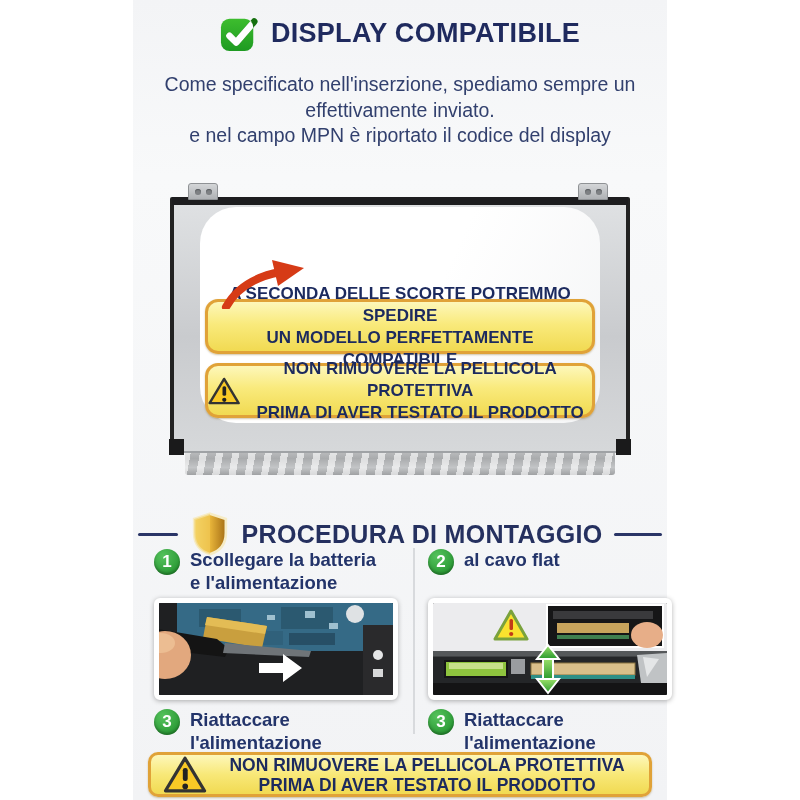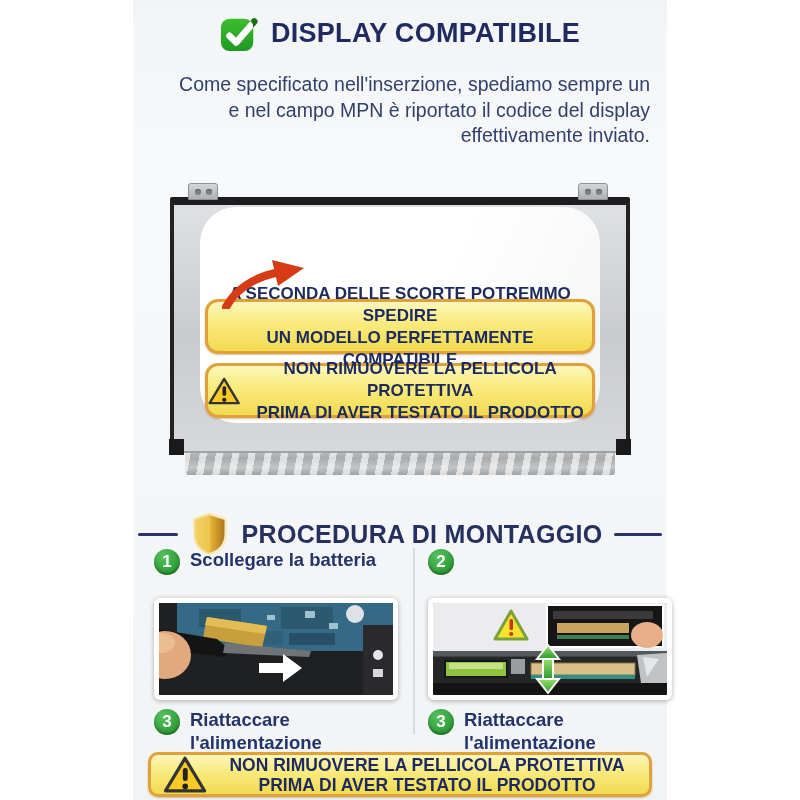--- a/index.html
+++ b/index.html
@@ -8,21 +8,21 @@
   .canvas { position:relative; width:800px; height:800px; background:#ffffff; }
   .column { position:absolute; left:133px; top:0; width:534px; height:800px;
             background:linear-gradient(180deg,#f3f4f6 0%,#f8f9fa 22%,#f2f3f5 100%); }
 
   
   .title-row { position:absolute; top:14px; left:0; width:534px; display:flex;
                justify-content:center; align-items:center; gap:13px; }
   .page-title { font-size:27px; font-weight:800; color:#1f2a5e; letter-spacing:.3px; }
   .intro { position:absolute; top:72px; left:17px; width:500px; text-align:center;
            font-size:19.5px; color:#32406e; line-height:25.5px; }
-  .intro span { display:block;text-align:right; }
+  .intro span { display:block; }
 
   
   .panel { position:absolute; left:37px; top:183px; width:460px; height:298px; }
   .bracket { position:absolute; top:0; width:30px; height:17px; background:linear-gradient(180deg,#d4d6d8,#aeb1b4);
              border:1px solid #8f9295; border-radius:3px 3px 0 0; z-index:4;
              display:flex; justify-content:center; align-items:center; gap:5px; }
   .bracket .hole { width:6px; height:6px; border-radius:50%; background:#7e8184; box-shadow:inset 0 1px 1px #565a5d; }
   .bracket.left { left:18px; } .bracket.right { left:408px; }
   .topbar { position:absolute; left:2px; top:14px; width:456px; height:8px; background:#1d1d1f; z-index:3; }
   .frame { position:absolute; left:0; top:14px; width:460px; height:256px; z-index:1;
@@ -101,22 +101,22 @@
         <path d="M10 23 L17 30 L36 8" fill="none" stroke="#15700f" stroke-width="7" stroke-linecap="round" stroke-linejoin="round"></path>
         <g clip-path="url(#cpBox)">
           <path d="M10 23 L17 30 L36 8" fill="none" stroke="#ffffff" stroke-width="7" stroke-linecap="round" stroke-linejoin="round"></path>
         </g>
       </svg>
       <h1 class="page-title">DISPLAY COMPATIBILE</h1>
     </div>
 
     <p class="intro">
       <span>Come specificato nell'inserzione, spediamo sempre un</span>
+      <span>effettivamente inviato.</span>
       <span>e nel campo MPN è riportato il codice del display</span>
-      <span>effettivamente inviato.</span>
     </p>
 
     <div class="panel">
       <div class="foil"></div>
       <div class="frame"></div>
       <div class="corner-cap left"></div>
       <div class="corner-cap right"></div>
       <div class="topbar"></div>
       <div class="bracket left">
         <span class="hole"></span>
@@ -170,20 +170,21 @@
     </div>
 
     <div class="grid">
       <div class="vdivider"></div>
 
       <div class="col c1">
         <div class="step">
           <span class="badge">1</span>
           <div class="step-text">
             <span>Scollegare la batteria</span>
+            <span>e l'alimentazione</span>
           </div>
         </div>
         <div class="photo">
           <svg width="234" height="92" viewBox="0 0 234 92">
             <rect x="0" y="0" width="234" height="92" fill="#1f2022"></rect>
             <rect x="18" y="0" width="216" height="48" fill="#356a86"></rect>
             <rect x="40" y="6" width="42" height="18" fill="#2b5970"></rect>
             <rect x="122" y="4" width="52" height="22" fill="#2b5970"></rect>
             <rect x="92" y="28" width="32" height="14" fill="#30617b"></rect>
             <rect x="130" y="30" width="46" height="12" fill="#274f66"></rect>
@@ -209,20 +210,21 @@
             <span>Riattaccare l'alimentazione</span>
             <span>e la batteria</span>
           </div>
         </div>
       </div>
 
       <div class="col c2">
         <div class="step">
           <span class="badge">2</span>
           <div class="step-text">
+            <span>al cavo flat</span>
           </div>
         </div>
         <div class="photo">
           <svg width="234" height="92" viewBox="0 0 234 92">
             <defs>
               <linearGradient id="gArrow" x1="0" y1="0" x2="0" y2="1">
                 <stop offset="0" stop-color="#9be06a"></stop>
                   <stop offset="1" stop-color="#2a9a2e"></stop>
               </linearGradient>
             </defs>

